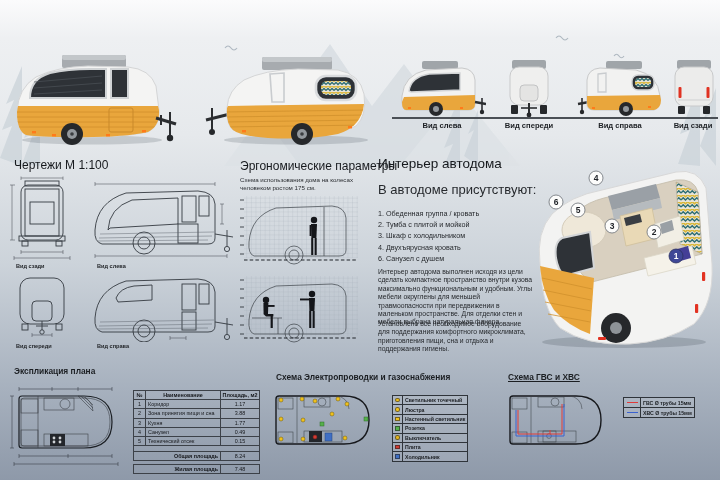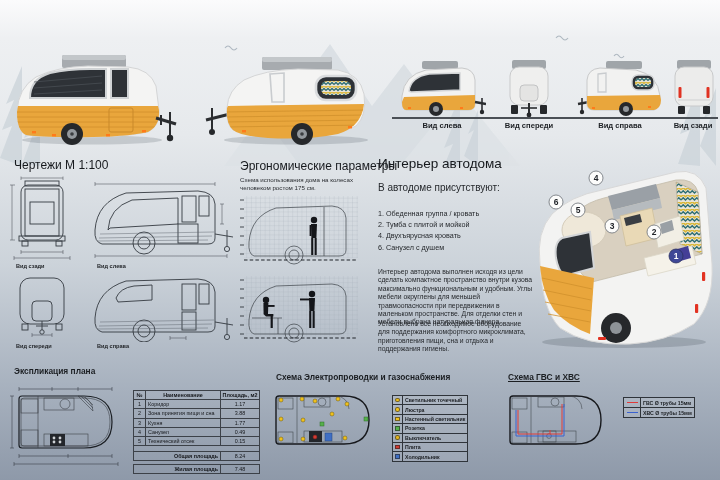--- a/index.html
+++ b/index.html
@@ -9,21 +9,21 @@
     background:linear-gradient(180deg,#fbfbfc 0%,#eef0f2 8%,#e6e9ec 28%,#ccd3da 55%,#a8b2bf 80%,#8e99a9 100%);
   }
   .abs{position:absolute;}
   .h1{font-size:17px;font-weight:800;color:#0e0e0e;letter-spacing:-0.2px;white-space:nowrap;}
   .sec-h{font-weight:400;color:#16191d;}
   .cap{font-weight:700;font-size:7.6px;color:#1d2024;text-align:center;}
   .tiny-cap{font-size:5.6px;font-weight:700;color:#23262a;}
   .small-h{font-size:8.4px;font-weight:700;color:#1b1e22;}
   .body-text{font-size:6.8px;line-height:8.4px;color:#26292d;}
   .list-text{font-size:7.2px;line-height:11.2px;color:#26292d;}
-  .intro-text{font-size:10px;color:#26292d;}
+  .intro-text{font-size:13px;color:#26292d;}
   .erg-cap{font-size:6.2px;line-height:7.6px;color:#2a2d31;}
   .ground-line{height:1.5px;background:#4a4f55;}
   
   .exp-table{border-collapse:collapse;width:118px;table-layout:fixed;}
   .exp-table td,.exp-table th{
     border:0.8px solid #3c4148;font-size:5.4px;font-weight:400;color:#16181c;
     padding:0 1px;height:8.2px;text-align:center;overflow:hidden;white-space:nowrap;}
   .exp-table th{font-weight:700;}
   .exp-table .name-cell{text-align:left;padding-left:2px;}
   .exp-table .right{text-align:right;padding-right:2px;font-weight:700;}
@@ -386,20 +386,21 @@
       <rect x="62" y="24.5" width="9.5" height="1.9"></rect>
     </g>
     <line x1="6" y1="64" x2="120" y2="64" stroke="#20242a" stroke-width="1.2" stroke-dasharray="3.5,2.2"></line>
   </svg>
 
   <div class="abs sec-h" style="left:378px;top:156px;font-size:13.5px;">Интерьер автодома</div>
   <div class="abs intro-text" style="left:378px;top:182px;">В автодоме присутствуют:</div>
   <div class="abs" style="left:378px;top:208px;width:160px;">
     <div class="list-text">1. Обеденная группа / кровать</div>
     <div class="list-text">2. Тумба с плитой и мойкой</div>
+    <div class="list-text">3. Шкаф с холодильником</div>
     <div class="list-text">4. Двухъярусная кровать</div>
     <div class="list-text">6. Санузел с душем</div>
   </div>
   <div class="abs body-text" style="left:378px;top:268px;width:156px;">Интерьер автодома выполнен исходя из цели сделать компактное пространство внутри кузова максимально функциональным и удобным. Углы мебели округлены для меньшей травмоопасности при передвижении в маленьком пространстве. Для отделки стен и мебели выбрана натуральная фанера.</div>
   <div class="abs body-text" style="left:378px;top:320px;width:156px;">Установлено все необходимое оборудование для поддержания комфортного микроклимата, приготовления пищи, сна и отдыха и поддержания гигиены.</div>
 
   <svg class="abs" style="left:528px;top:146px;" width="192" height="205" viewBox="0 0 192 205">
     <defs>
       <pattern id="zig2" width="9" height="7" patternUnits="userSpaceOnUse">
         <rect width="9" height="7" fill="#e9e4d6"></rect>

